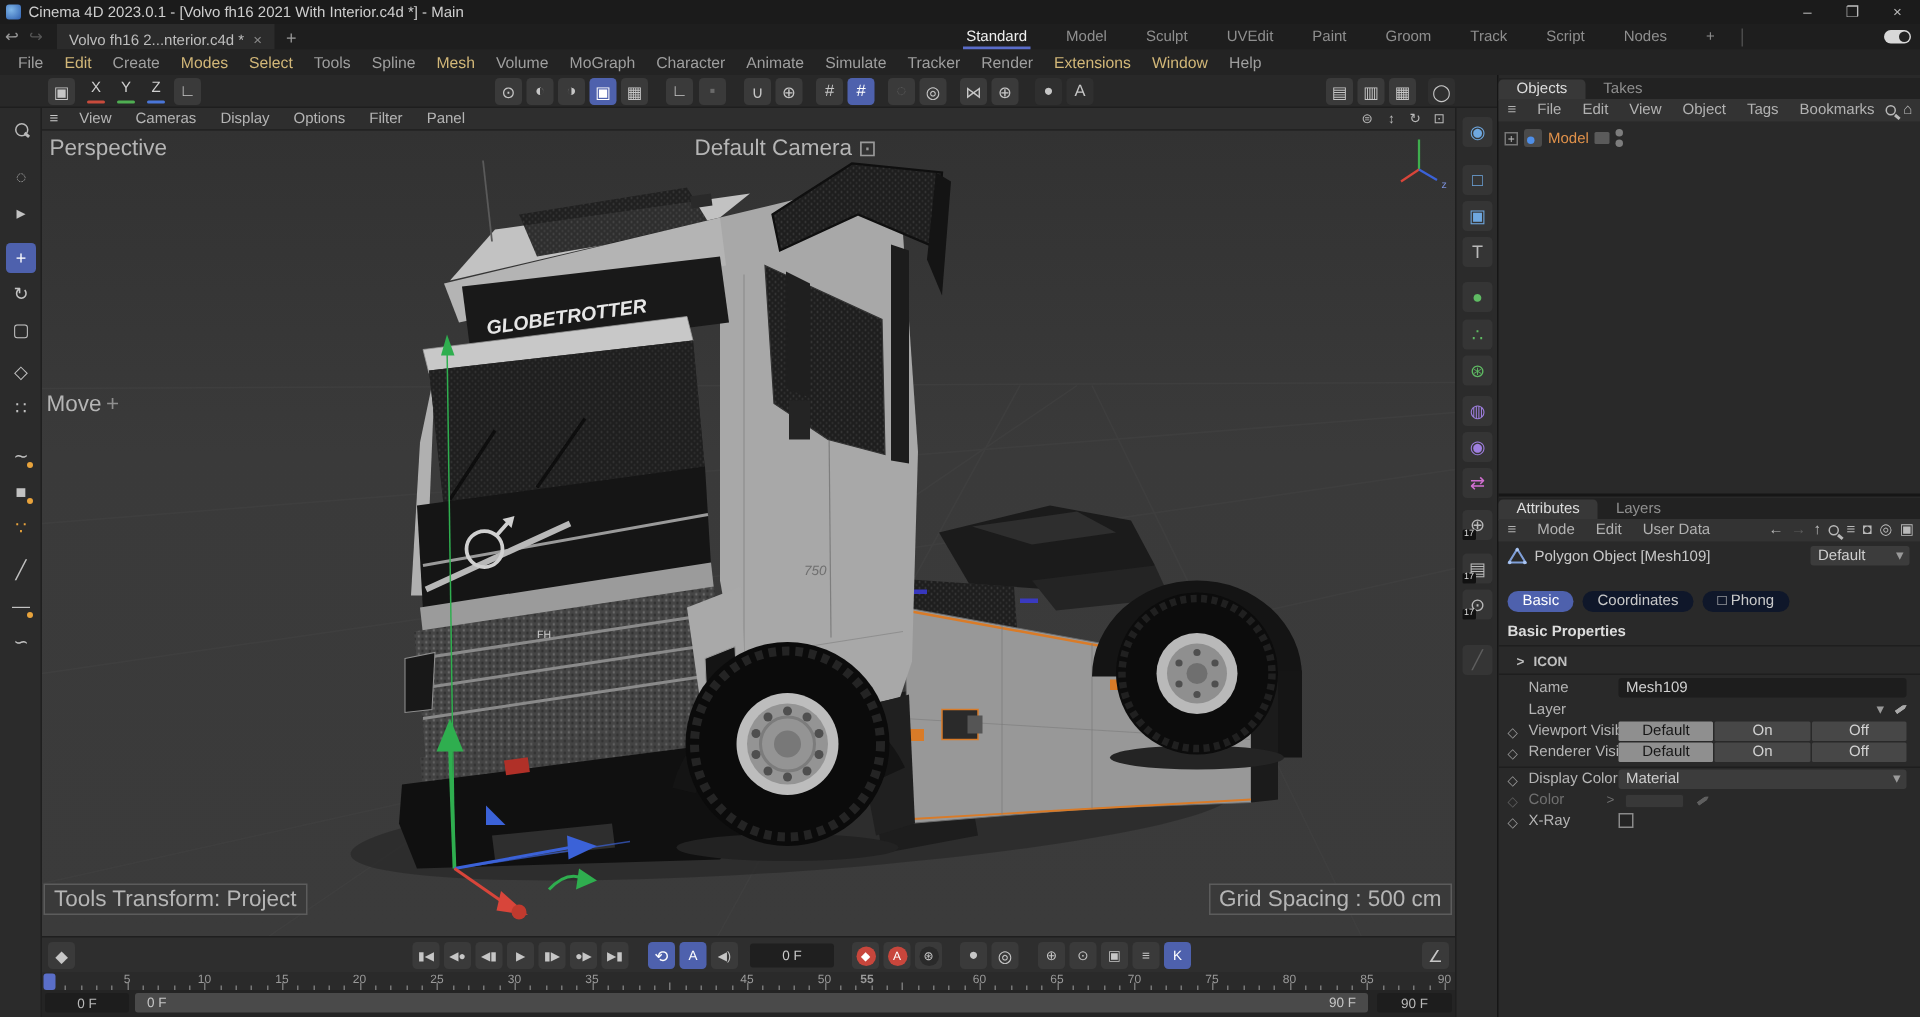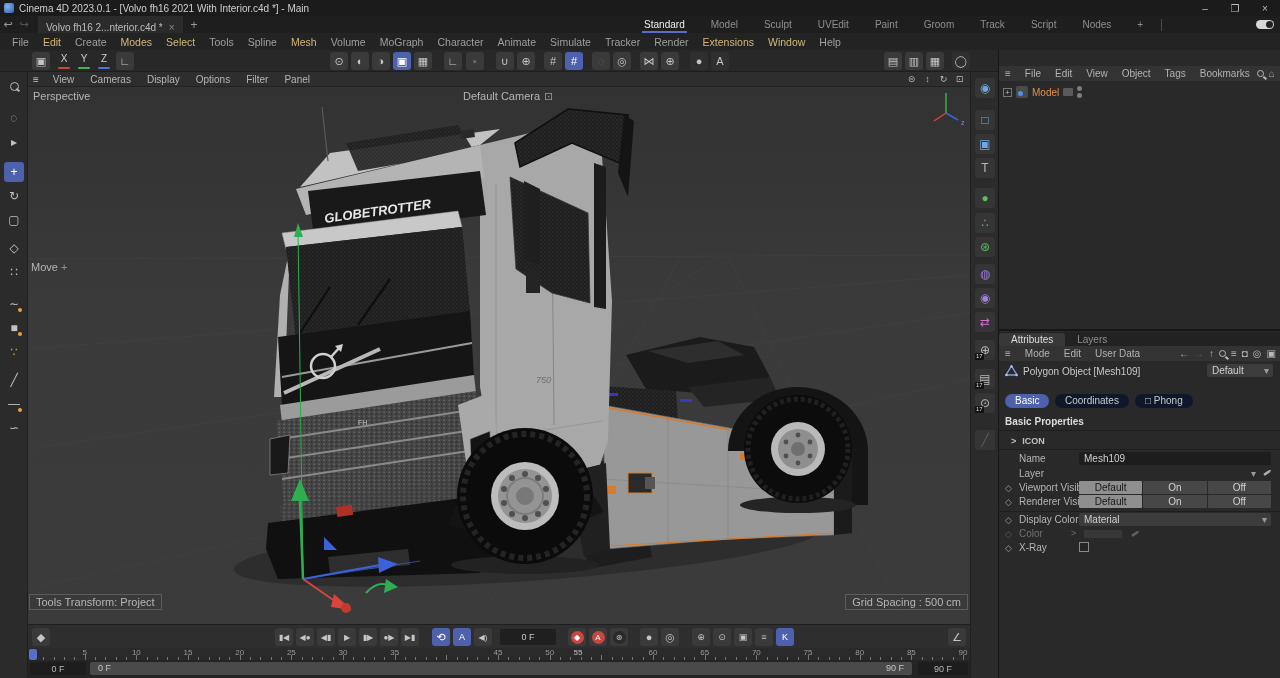--- a/index.html
+++ b/index.html
@@ -48,21 +48,21 @@
 
   .rightstrip { position:absolute; left:970px; top:72px; width:28px; height:606px; background:#2b2b2b; border-left:1px solid #1f1f1f; }
 
   .vpmenu { position:absolute; left:28px; top:72px; width:942px; height:14px; background:#2e2e2e; display:flex; align-items:center; font-size:10px; color:#b5b5b5; }
   .vpmenu .hamb { margin:0 6px 0 5px; color:#c9c9c9; font-size:10px; }
   .vpmenu .mi { padding:0 8px; }
   .vpnav { margin-left:auto; display:flex; gap:3px; margin-right:4px; color:#b9b9b9; font-size:9px; }
   .vpnav span { width:13px; text-align:center; }
 
   .viewport { position:absolute; left:28px; top:86px; width:942px; height:538px; background:linear-gradient(#323232,#3a3a3a 40%,#3b3b3b); border-top:1px solid #222; }
-  .hud { position:absolute; font-size:11px; color:#b5b5b5; }
+  .hud { position:absolute; font-size:15px; color:#b5b5b5; }
   .hudbox { border:1px solid #5c5c5c; background:#3a3a3a; padding:1px 6px; }
 
   
   .transport { position:absolute; left:28px; top:624px; width:942px; height:24px; background:#2e2e2e; border-top:1px solid #1f1f1f; }
   .transport .tile { top:3px; }
   .framefield { position:absolute; top:4px; height:16px; background:#1f1f1f; border-radius:2px; color:#c9c9c9; font-size:9px; display:flex; align-items:center; justify-content:center; }
   .redcirc { width:13px; height:13px; border-radius:50%; background:#c8463c; color:#fff; font-size:8px; display:flex; align-items:center; justify-content:center; }
   .ruler { position:absolute; left:28px; top:648px; width:942px; height:12px; background:#2a2a2a; font-size:8px; color:#9a9a9a; }
   .tick { position:absolute; bottom:0; width:1px; background:#777; }
   .ticklabel { position:absolute; top:0px; transform:translateX(-50%); }
@@ -589,20 +589,24 @@
     <div class="rangefield" style="left:2px;width:56px;">0 F</div>
     <div class="rangetrack">
       <span class="s">0 F</span>
       <span class="e">90 F</span>
     </div>
     <div class="rangefield" style="left:890px;width:50px;">90 F</div>
   </div>
 
   <div class="rpanel">
 
+    <div class="ptabs" style="top:2px;">
+        <span class="ptab active">Objects</span>
+        <span class="ptab">Takes</span>
+      </div>
     <div class="pmenu" style="top:16px;">
       <span class="hamb">≡</span>
       <span class="mi-holder" style="display:flex">
           <div class="mi">File</div>
           <div class="mi">Edit</div>
           <div class="mi">View</div>
           <div class="mi">Object</div>
           <div class="mi">Tags</div>
           <div class="mi">Bookmarks</div>
         </span>

